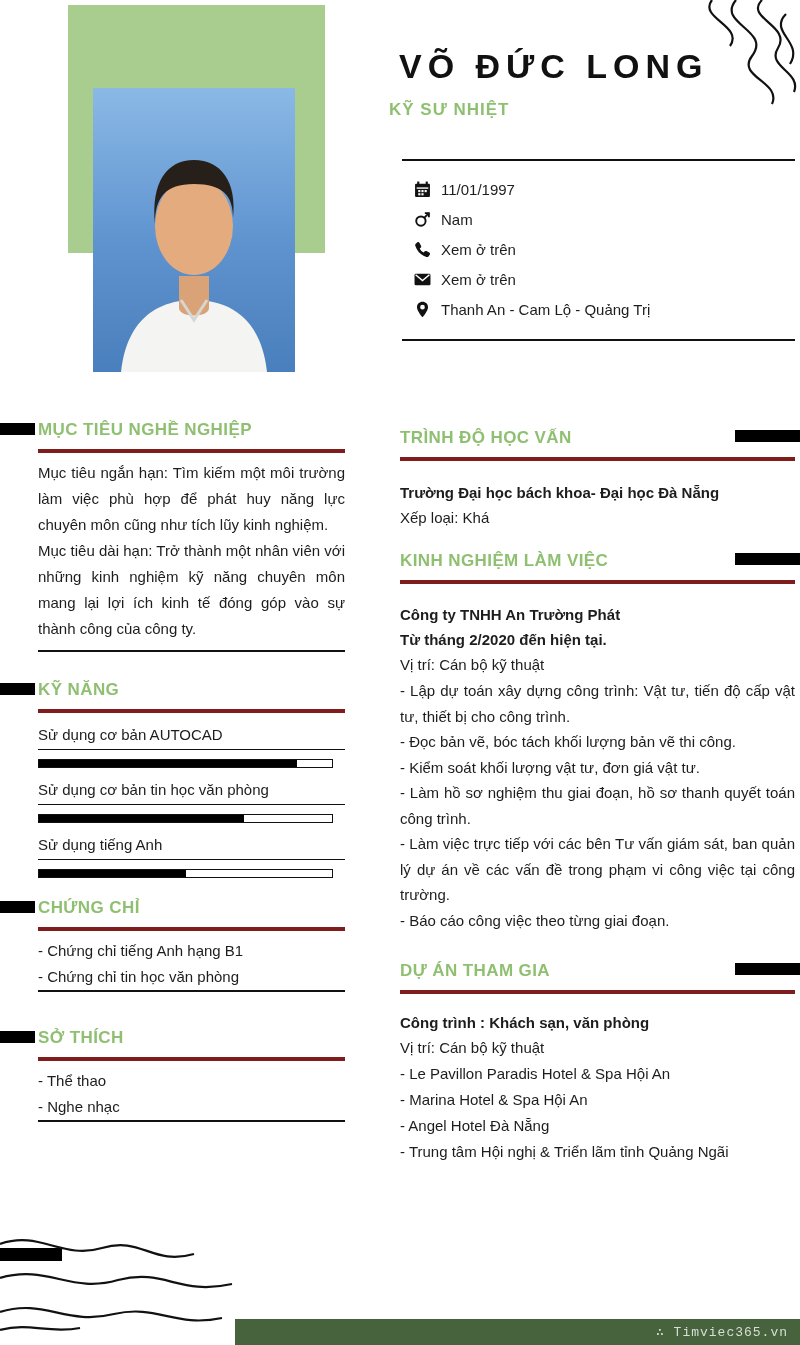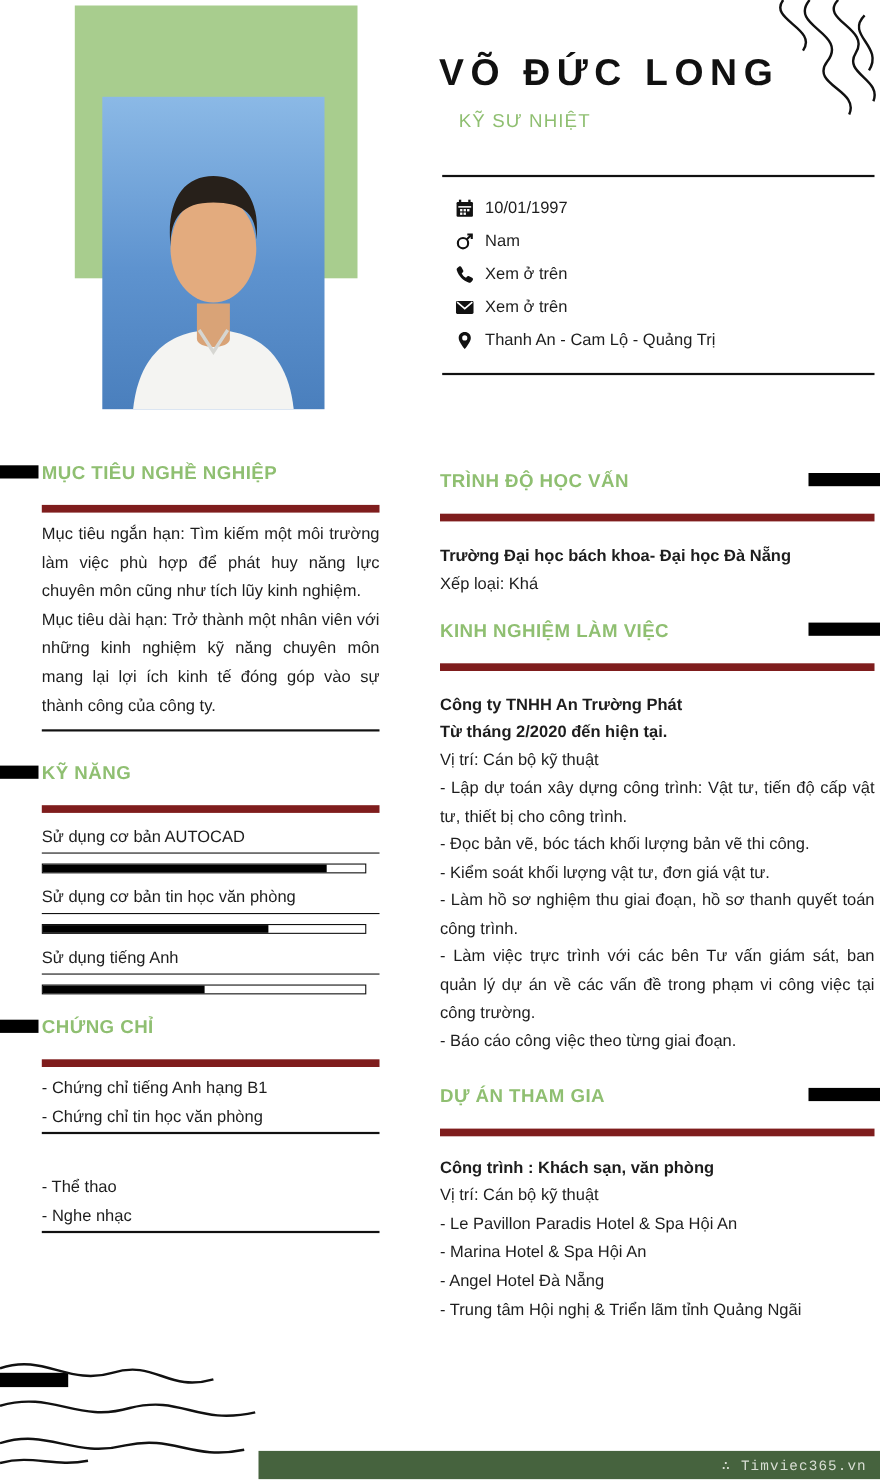--- a/index.html
+++ b/index.html
@@ -19,33 +19,33 @@
   .deco-bl{left:0;bottom:10px;}
   .black-chip{position:absolute;left:0;top:1248px;width:62px;height:13px;background:#000;}
 
   
   .green-rect{position:absolute;left:68px;top:5px;width:257px;height:248px;background:var(--green-box);}
   .photo{position:absolute;left:93px;top:88px;width:202px;height:284px;background:linear-gradient(180deg,#8bb9e6 0%,#5e93cf 55%,#4a7fbd 100%);overflow:hidden;}
   .photo svg{display:block;width:100%;height:100%;}
 
   
   .name{position:absolute;left:399px;top:47px;font-size:34px;font-weight:bold;letter-spacing:6px;color:#111;}
-  .job-title{position:absolute;left:417px;top:100px;font-size:17px;font-weight:normal;letter-spacing:1px;color:var(--green);}
+  .job-title{position:absolute;left:389px;top:100px;font-size:17px;font-weight:bold;letter-spacing:1px;color:var(--green);}
 
   
   .contact{position:absolute;left:402px;top:159px;width:393px;border-top:2px solid #111;border-bottom:2px solid #111;padding:13px 0 15px 10px;}
   .c-row{display:flex;align-items:center;height:30px;font-size:15px;}
   .c-icon{width:20px;height:18px;margin-right:9px;display:inline-flex;align-items:center;justify-content:center;flex:0 0 20px;}
   .c-icon svg{width:17px;height:17px;}
 
   
   .col-left{position:absolute;left:38px;top:420px;width:307px;}
   .col-right{position:absolute;left:400px;top:428px;width:395px;}
 
-  h2.sec{position:relative;font-size:17px;font-weight:bold;letter-spacing:.4px;color:var(--green);padding-bottom:19px;border-bottom:7px solid #7f1d1d;}
+  h2.sec{position:relative;font-size:17px;font-weight:bold;letter-spacing:.4px;color:var(--green);padding-bottom:9px;border-bottom:4px solid #7f1d1d;}
   .col-left h2.sec::before{content:"";position:absolute;left:-38px;top:3px;width:35px;height:12px;background:#000;}
   .col-right h2.sec::after{content:"";position:absolute;right:-5px;top:2px;width:65px;height:12px;background:#000;}
 
   .rule{border-top:2px solid #111;height:0;}
 
   .objective-body{margin-top:7px;font-size:15px;line-height:26px;text-align:justify;}
   .mt-sm{margin-top:8px;}
 
   .skill{margin-top:13px;}
   .skill-label{font-size:15px;padding-bottom:6px;border-bottom:1px solid #111;}
@@ -104,21 +104,21 @@
             <rect x="3" y="0.5" width="2" height="4" fill="#111"></rect>
             <rect x="11" y="0.5" width="2" height="4" fill="#111"></rect>
             <rect x="2.5" y="6" width="11" height="1.3" fill="#fff"></rect>
             <rect x="4" y="8.5" width="2" height="2" fill="#fff"></rect>
             <rect x="7" y="8.5" width="2" height="2" fill="#fff"></rect>
             <rect x="10" y="8.5" width="2" height="2" fill="#fff"></rect>
             <rect x="4" y="11.5" width="2" height="2" fill="#fff"></rect>
             <rect x="7" y="11.5" width="2" height="2" fill="#fff"></rect>
           </svg>
       </span>
-      <span>10/01/1997</span>
+      <span>11/01/1997</span>
     </div>
     <div class="c-row">
       <span class="c-icon">
         <svg viewBox="0 0 16 16">
             <circle cx="6.5" cy="9.5" r="4.4" fill="none" stroke="#111" stroke-width="1.8"></circle>
             <line x1="9.8" y1="6.2" x2="14" y2="2" stroke="#111" stroke-width="1.8"></line>
             <polyline points="10.2,2 14,2 14,5.8" fill="none" stroke="#111" stroke-width="1.8"></polyline>
           </svg>
       </span>
       <span>Nam</span>
@@ -186,20 +186,21 @@
     <section class="gap20">
       <h2 class="sec">CHỨNG CHỈ</h2>
       <div class="plain-list">
         <div>- Chứng chỉ tiếng Anh hạng B1</div>
         <div>- Chứng chỉ tin học văn phòng</div>
       </div>
       <div class="rule"></div>
     </section>
 
     <section class="gap36">
+      <h2 class="sec">SỞ THÍCH</h2>
       <div class="plain-list">
         <div>- Thể thao</div>
         <div>- Nghe nhạc</div>
       </div>
       <div class="rule"></div>
     </section>
 
   </div>
 
   <div class="col-right">
@@ -213,21 +214,21 @@
     <section class="m-exp">
       <h2 class="sec">KINH NGHIỆM LÀM VIỆC</h2>
       <div class="sub-bold gap18">Công ty TNHH An Trường Phát</div>
       <div class="sub-bold">Từ tháng 2/2020 đến hiện tại.</div>
       <div class="sub-line">Vị trí: Cán bộ kỹ thuật</div>
       <div class="bullets">
         <div>- Lập dự toán xây dựng công trình: Vật tư, tiến độ cấp vật tư, thiết bị cho công trình.</div>
         <div>- Đọc bản vẽ, bóc tách khối lượng bản vẽ thi công.</div>
         <div>- Kiểm soát khối lượng vật tư, đơn giá vật tư.</div>
         <div>- Làm hồ sơ nghiệm thu giai đoạn, hồ sơ thanh quyết toán công trình.</div>
-        <div>- Làm việc trực trình với các bên Tư vấn giám sát, ban quản lý dự án về các vấn đề trong phạm vi công việc tại công trường.</div>
+        <div>- Làm việc trực tiếp với các bên Tư vấn giám sát, ban quản lý dự án về các vấn đề trong phạm vi công việc tại công trường.</div>
         <div>- Báo cáo công việc theo từng giai đoạn.</div>
       </div>
     </section>
 
     <section class="m-proj">
       <h2 class="sec">DỰ ÁN THAM GIA</h2>
       <div class="sub-bold gap16">Công trình : Khách sạn, văn phòng</div>
       <div class="sub-line">Vị trí: Cán bộ kỹ thuật</div>
       <div class="plain-list" style="margin-top:0;">
         <div>-  Le Pavillon Paradis Hotel &amp; Spa Hội An</div>

